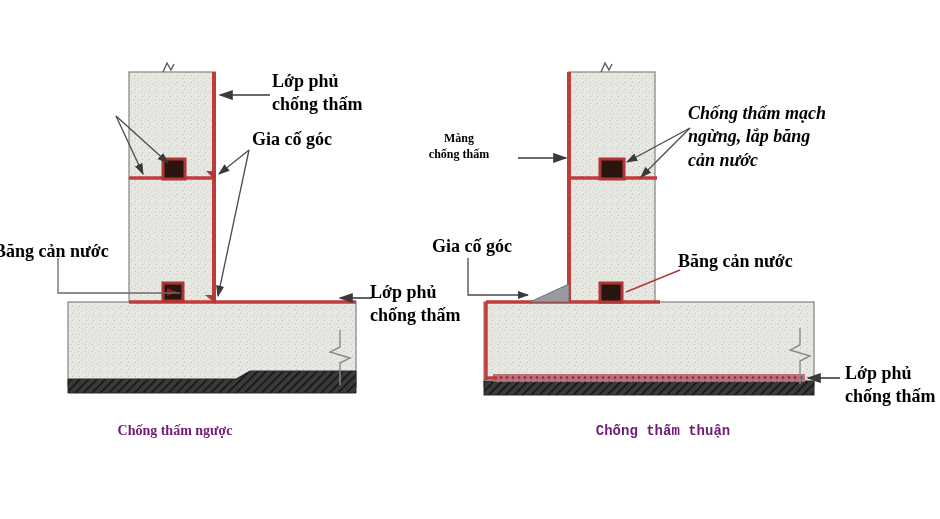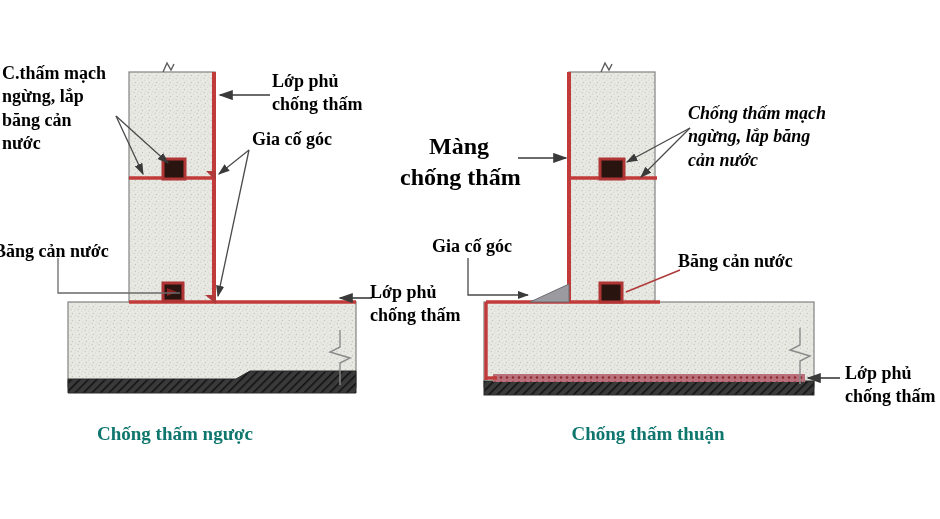--- a/index.html
+++ b/index.html
@@ -7,22 +7,22 @@
        font-family:"Liberation Serif",serif;}
   #stage{position:relative;width:940px;height:519px;background:#fff;}
 
   
   .lbl{position:absolute;color:#000;font-weight:bold;
        font-family:"Liberation Serif",serif;
        line-height:1.30;white-space:pre;}
   .lbl.c{text-align:center;}
   .lbl.l{text-align:left;}
 
-  .caption{position:absolute;font-weight:bold;font-size:19px;
-           color:#0f766e;font-family:"Liberation Serif",serif;
+  .caption{position:absolute;font-weight:bold;font-size:14px;
+           color:#701a75;font-family:"Liberation Serif",serif;
            text-align:center;white-space:nowrap;}
 
   
   svg.draw{position:absolute;left:0;top:0;width:940px;height:519px;}
 </style>
 </head>
 <body>
 
 <div id="stage">
 
@@ -131,46 +131,42 @@
       <path d="M690,128 L641,177" fill="none" stroke="#4a4a4a" stroke-width="1.3" marker-end="url(#arw)"></path>
 
       <path d="M468,258 L468,295 L528,295" fill="none" stroke="#4a4a4a" stroke-width="1.3" marker-end="url(#arw)"></path>
 
       <line x1="680" y1="270" x2="626" y2="292" stroke="#b03a3a" stroke-width="1.5"></line>
 
       <line x1="840" y1="378" x2="808" y2="378" stroke="#3a3a3a" stroke-width="1.6" marker-end="url(#arw)"></line>
     </g>
   </svg>
 
-  <div class="lbl l" style="left:2px;top:62px;font-size:18px;">C.thấm mạch
-ngừng, lắp
-băng cản
-nước</div>
 
   <div class="lbl l" style="left:272px;top:70px;font-size:18px;">Lớp phủ
 chống thấm</div>
 
   <div class="lbl l" style="left:252px;top:128px;font-size:18px;">Gia cố góc</div>
 
   <div class="lbl l" style="left:-6px;top:240px;font-size:18px;">Băng cản nước</div>
 
   <div class="lbl l" style="left:370px;top:281px;font-size:18px;">Lớp phủ
 chống thấm</div>
 
   <div class="caption" style="left:60px;top:423px;width:230px;">Chống thấm ngược</div>
 
-  <div class="lbl c" style="left:400px;top:131px;width:118px;font-size:24px;">Màng
+  <div class="lbl c" style="left:400px;top:131px;width:118px;font-size:12px;">Màng
 chống thấm</div>
 
   <div class="lbl l" style="left:688px;top:102px;font-size:18px;font-style:italic;">Chống thấm mạch
 ngừng, lắp băng
 cản nước</div>
 
   <div class="lbl l" style="left:432px;top:235px;font-size:18px;">Gia cố góc</div>
 
   <div class="lbl l" style="left:678px;top:250px;font-size:18px;">Băng cản nước</div>
 
   <div class="lbl l" style="left:845px;top:362px;font-size:18px;">Lớp phủ
 chống thấm</div>
 
-  <div class="caption" style="left:528px;top:423px;width:240px;">Chống thấm thuận</div>
+  <div class="caption" style="left:543px;top:423px;width:240px;font-family:Liberation Mono, monospace;">Chống thấm thuận</div>
 
 </div>
 
 </body></html>

